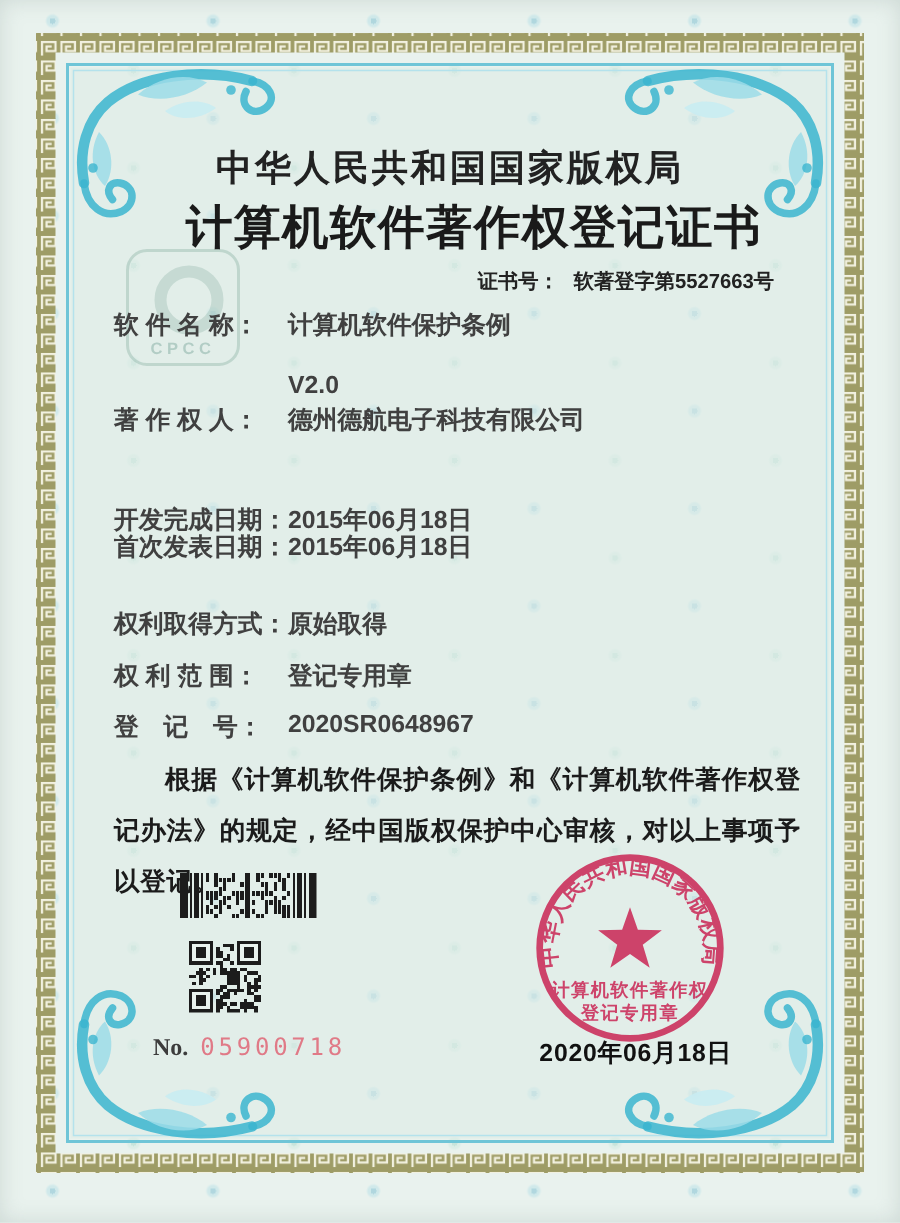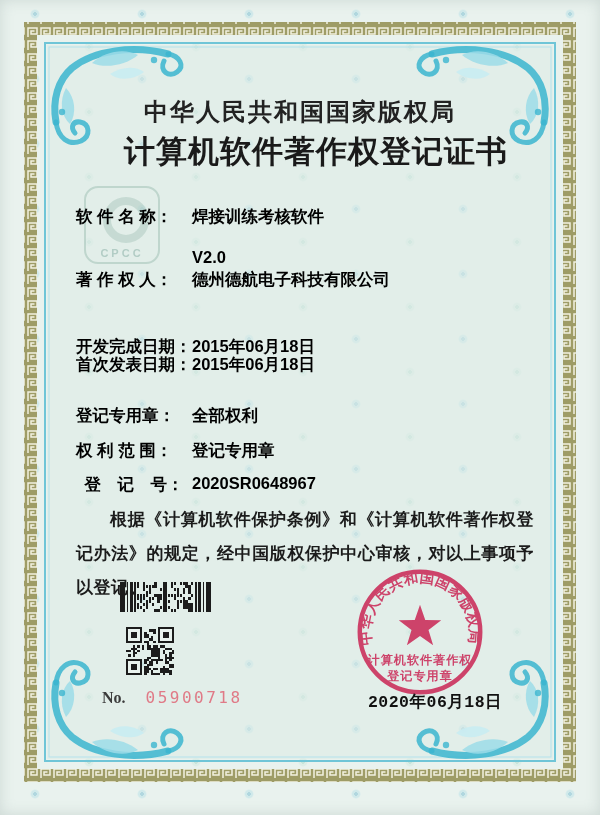--- a/index.html
+++ b/index.html
@@ -20,21 +20,21 @@
     background-position:30px 9px,84px 42px;
     background-repeat:repeat;
   }
   .inner-tint{
     position:absolute;left:47px;top:45px;width:506px;height:714px;
     background:#dcebe6;opacity:.55;pointer-events:none;
   }
   .frame-svg{position:absolute;left:0;top:0;}
   
   .emboss{
-    position:absolute;left:84px;top:186px;width:72px;height:74px;
+    position:absolute;left:84px;top:166px;width:72px;height:74px;
     border:2px solid rgba(125,168,156,.35);border-radius:14px;text-decoration:underline;
   }
   .emboss .ring{
     position:absolute;left:17px;top:9px;width:30px;height:30px;border-radius:50%;
     border:8px solid rgba(125,168,156,.28);
   }
   .emboss .cpcc{
     position:absolute;left:0;right:0;bottom:3px;text-align:center;
     font-family:"Liberation Sans",sans-serif;font-size:11px;font-weight:700;
     letter-spacing:3px;color:rgba(120,165,152,.45);
@@ -48,43 +48,43 @@
     font-size:31px;font-weight:700;letter-spacing:1px;color:#1a1a1a;padding-left:16px;
   }
   .certno{
     position:absolute;right:84px;top:179px;
     font-size:13.5px;font-weight:700;color:#222;
     font-family:"Liberation Sans",sans-serif;
   }
   .certno .lbl{margin-right:10px;}
   .fields{position:absolute;left:76px;top:0;width:460px;
     font-family:"Liberation Sans",sans-serif;}
-  .frow{position:absolute;left:0;font-size:16.5px;font-weight:700;color:#000000;white-space:nowrap;}
+  .frow{position:absolute;left:0;font-size:16.5px;font-weight:700;color:#404040;white-space:nowrap;}
   .frow .flabel{display:inline-block;min-width:116px;white-space:pre;}
   .frow .fvalue{display:inline-block;vertical-align:top;white-space:pre;}
   .r0{top:206px;} .r1{top:269px;} .r2{top:336px;} .r3{top:354px;}
-  .r4{top:405px;} .r5{top:440px;} .r6{top:474px;text-align:center;}
+  .r4{top:405px;} .r5{top:440px;} .r6{top:474px;}
   .val2{margin-top:20px;}
   .statement{
     position:absolute;left:76px;top:503px;width:458px;
     font-size:17px;line-height:34px;font-weight:600;letter-spacing:.5px;
     text-indent:2em;text-align:justify;color:#1b1b1b;
   }
   .pdf417{position:absolute;left:120px;top:582px;width:91px;height:30px;}
   .qr{position:absolute;left:126px;top:627px;width:48px;height:48px;}
   .serial{position:absolute;left:102px;top:688px;font-size:16px;}
-  .serial .no{font-weight:700;color:#3c3c3c;margin-right:20px;}
+  .serial .no{font-weight:700;color:#3c3c3c;margin-right:8px;}
   .serial .num{
     font-family:"DejaVu Sans Mono",monospace;color:#e07a87;
     letter-spacing:2.5px;font-size:16px;
   }
   .seal{position:absolute;left:352px;top:564px;width:136px;height:136px;opacity:.92;}
   .issue-date{
-    position:absolute;left:367px;top:691px;width:136px;text-align:center;
-    font-family:Liberation Mono, monospace;
+    position:absolute;left:352px;top:691px;width:136px;text-align:right;
+    font-family:Liberation Sans, sans-serif;
     font-size:16.5px;font-weight:700;letter-spacing:.5px;color:#111;
   }
 </style>
 </head>
 <body>
 
 <div class="page">
 
   <div class="dots"></div>
   <div class="inner-tint"></div>
@@ -121,36 +121,39 @@
     <use href="#flo" transform="translate(550,757) scale(-1,-1)"></use>
   </svg>
 
   <div class="emboss">
     <div class="ring"></div>
     <div class="cpcc">CPCC</div>
   </div>
 
   <div class="authority">中华人民共和国国家版权局</div>
   <div class="main-title">计算机软件著作权登记证书</div>
+  <div class="certno">
+    <span class="lbl">证书号：</span><span>软著登字第5527663号</span>
+  </div>
 
   <div class="fields">
     <div class="frow r0">
-      <span class="flabel">软 件 名 称：</span><span class="fvalue"><span style="display:block">焊接训练考核软件</span><span class="val2" style="display:block">V2.0</span></span>
+      <span class="flabel">软 件 名 称：</span><span class="fvalue"><span style="display:block">计算机软件保护条例</span><span class="val2" style="display:block">V2.0</span></span>
     </div>
     <div class="frow r1">
       <span class="flabel">著 作 权 人：</span><span class="fvalue">德州德航电子科技有限公司</span>
     </div>
     <div class="frow r2">
       <span class="flabel">开发完成日期：</span><span class="fvalue">2015年06月18日</span>
     </div>
     <div class="frow r3">
       <span class="flabel">首次发表日期：</span><span class="fvalue">2015年06月18日</span>
     </div>
     <div class="frow r4">
-      <span class="flabel">登记专用章：</span><span class="fvalue">全部权利</span>
+      <span class="flabel">权利取得方式：</span><span class="fvalue">原始取得</span>
     </div>
     <div class="frow r5">
       <span class="flabel">权 利 范 围：</span><span class="fvalue">登记专用章</span>
     </div>
     <div class="frow r6">
       <span class="flabel">登　记　号：</span><span class="fvalue">2020SR0648967</span>
     </div>
   </div>
 
   <div class="statement">根据《计算机软件保护条例》和《计算机软件著作权登记办法》的规定，经中国版权保护中心审核，对以上事项予以登记。</div>

